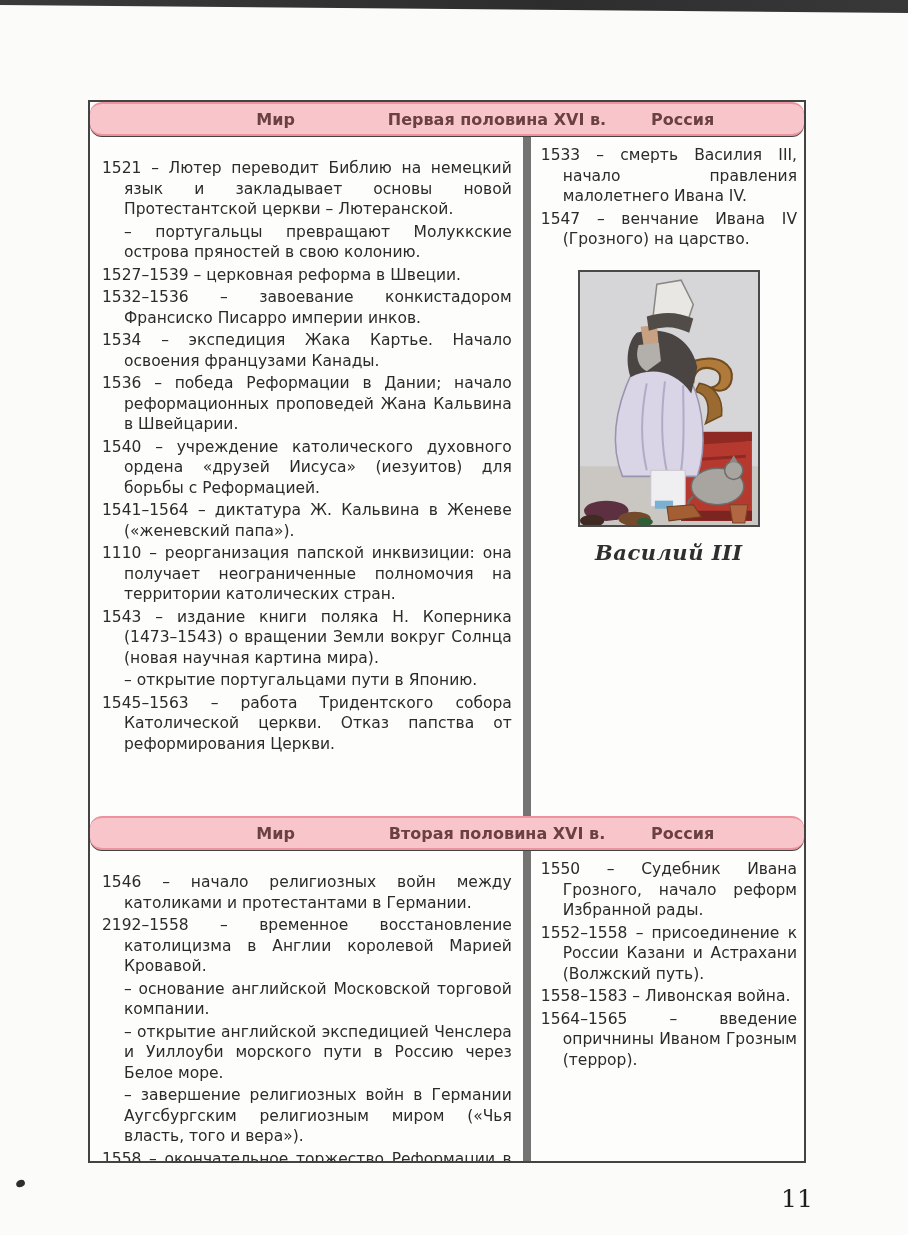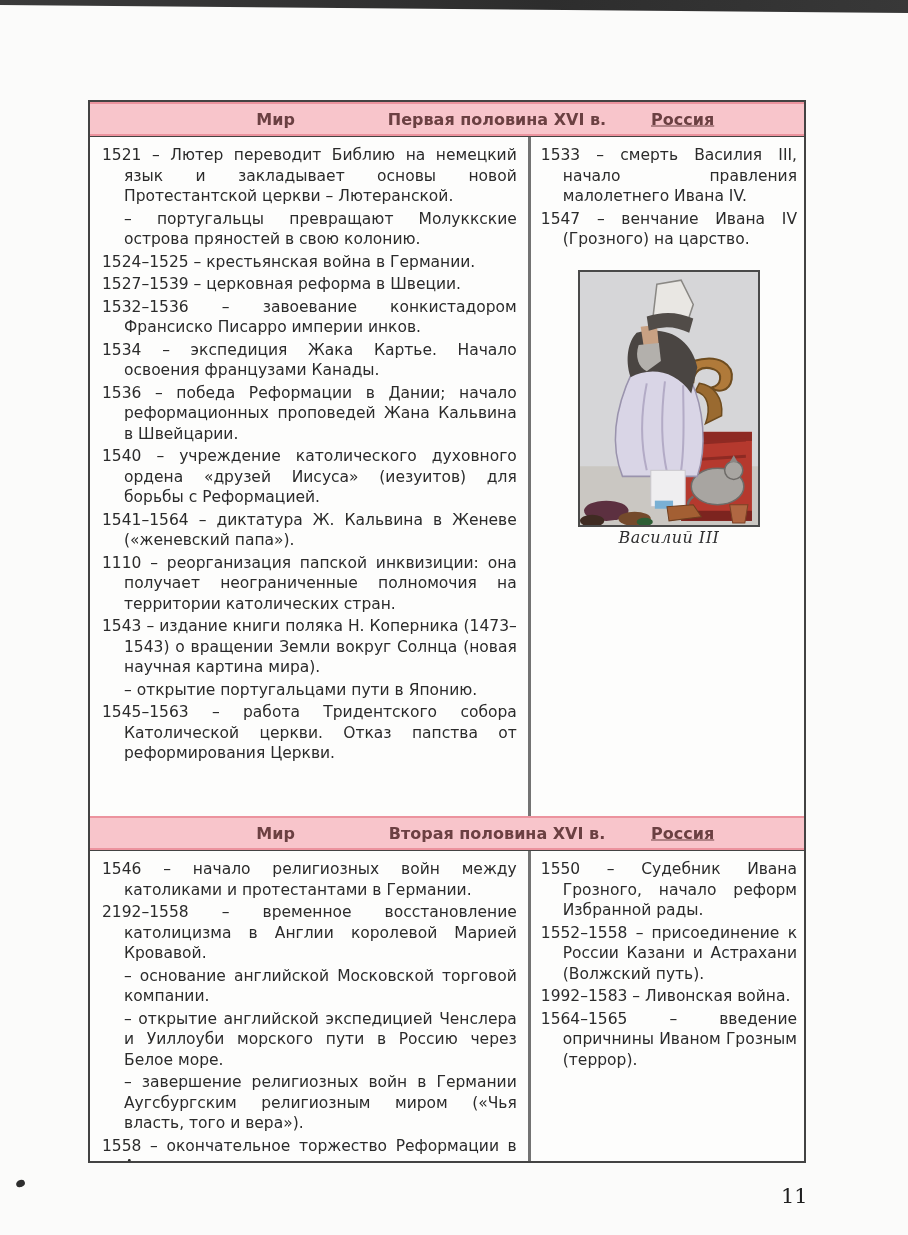--- a/index.html
+++ b/index.html
@@ -18,62 +18,63 @@
   .chron-table{
     position:absolute;left:88px;top:100px;width:718px;height:1063px;
     border:2px solid #434343;background:#fdfdfc;
   }
   .sec-header{
     position:relative;height:34px;
     background:#f8c5cb;
     border-top:2px solid #ec939e;
     border-bottom:2px solid #ec939e;
     box-shadow:0 1px 0 #434343;
+    border-radius:12px;
   }
   .sec-header .hlab{
     position:absolute;top:50%;transform:translate(-50%,-50%);
     font-size:16px;font-weight:700;color:#6b4042;white-space:nowrap;
   }
   .hlab.h-world{left:26%;}
   .hlab.h-period{left:57%;}
-  .hlab.h-russia{left:83%;text-decoration:underline;}
+  .hlab.h-russia{left:83%;}
   .sec-body{display:flex;align-items:stretch;}
   .sec-body-1{height:680px;}
   .sec-body-2{height:311px;}
   .col{overflow:hidden;color:#2b2b2b;}
   .col-world{
-    width:442px;border-right:3px solid #737373;
-    padding:9px 11px 0 12px;
+    width:442px;border-right:8px solid #737373;
+    padding:22px 11px 0 12px;
   }
   .col-russia{
     width:274px;padding:9px 7px 4px 10px;
   }
   .entry{
     margin:0 0 2px 0;
     font-size:15.5px;line-height:20.5px;
     text-align:justify;
   }
   .entry.main{padding-left:22px;text-indent:-22px;}
   .entry.sub{padding-left:22px;text-indent:0;}
   .portrait-frame{
     width:182px;height:257px;margin:20px auto 0 auto;
     border:2px solid #4a4a4a;background:#d6d6d8;
     box-shadow:0 0 0 1px #e7e7e7 inset;
   }
   .portrait-frame svg{display:block;width:100%;height:100%;}
   .portrait-caption{
-    margin-top:1px;text-align:center;
+    margin-top:13px;text-align:center;
     font-family:"DejaVu Serif","Liberation Serif",serif;
-    font-style:italic;font-weight:400;font-size:16px;color:#2f2f30;
+    font-style:italic;font-weight:700;font-size:21px;color:#2f2f30;
     letter-spacing:.5px;
   }
   .page-number{
     position:absolute;left:781px;top:1184px;
     font-family:"DejaVu Serif","Liberation Serif",serif;
-    font-size:21px;color:#1f1f1f;
+    font-size:25px;color:#1f1f1f;
   }
   .ink-dot{
     position:absolute;left:16px;top:1180px;width:9px;height:7px;
     background:#2e2e2e;border-radius:60% 50% 55% 45%;transform:rotate(-15deg);
   }
 </style>
 </head>
 <body>
 
 <div class="scan-edge"></div>
@@ -83,21 +84,20 @@
   <div class="sec-header">
     <span class="hlab h-world">Мир</span>
     <span class="hlab h-period">Первая половина XVI в.</span>
     <span class="hlab h-russia">Россия</span>
   </div>
 
   <div class="sec-body sec-body-1">
     <div class="col col-world">
         <p class="entry main">1521 – Лютер переводит Библию на немецкий язык и закладывает основы новой Протестантской церкви – Лютеранской.</p>
         <p class="entry sub">– португальцы превращают Молуккские острова пряностей в свою колонию.</p>
-        <p class="entry main">1524–1525 – крестьянская война в Германии.</p>
         <p class="entry main">1527–1539 – церковная реформа в Швеции.</p>
         <p class="entry main">1532–1536 – завоевание конкистадором Франсиско Писарро империи инков.</p>
         <p class="entry main">1534 – экспедиция Жака Картье. Начало освоения французами Канады.</p>
         <p class="entry main">1536 – победа Реформации в Дании; начало реформационных проповедей Жана Кальвина в Швейцарии.</p>
         <p class="entry main">1540 – учреждение католического духовного ордена «друзей Иисуса» (иезуитов) для борьбы с Реформацией.</p>
         <p class="entry main">1541–1564 – диктатура Ж. Кальвина в Женеве («женевский папа»).</p>
         <p class="entry main">1110 – реорганизация папской инквизиции: она получает неограниченные полномочия на территории католических стран.</p>
         <p class="entry main">1543 – издание книги поляка Н. Коперника (1473–1543) о вращении Земли вокруг Солнца (новая научная картина мира).</p>
         <p class="entry sub">– открытие португальцами пути в Японию.</p>
         <p class="entry main">1545–1563 – работа Тридентского собора Католической церкви. Отказ папства от реформирования Церкви.</p>
@@ -165,21 +165,21 @@
         <p class="entry main">2192–1558 – временное восстановление католицизма в Англии королевой Марией Кровавой.</p>
         <p class="entry sub">– основание английской Московской торговой компании.</p>
         <p class="entry sub">– открытие английской экспедицией Ченслера и Уиллоуби морского пути в Россию через Белое море.</p>
         <p class="entry sub">– завершение религиозных войн в Германии Аугсбургским религиозным миром («Чья власть, того и вера»).</p>
         <p class="entry main">1558 – окончательное торжество Реформации в Англии вследствие вступления на трон королевы Елизаветы I (1558–1603).</p>
       </div>
     <div class="col col-russia">
       <div>
           <p class="entry main">1550 – Судебник Ивана Грозного, начало реформ Избранной рады.</p>
           <p class="entry main">1552–1558 – присоединение к России Казани и Астрахани (Волжский путь).</p>
-          <p class="entry main">1992–1583 – Ливонская война.</p>
+          <p class="entry main">1558–1583 – Ливонская война.</p>
           <p class="entry main">1564–1565 – введение опричнины Иваном Грозным (террор).</p>
         </div>
     </div>
   </div>
 
 </div>
 
 <div class="ink-dot"></div>
 <div class="page-number">11</div>
 

